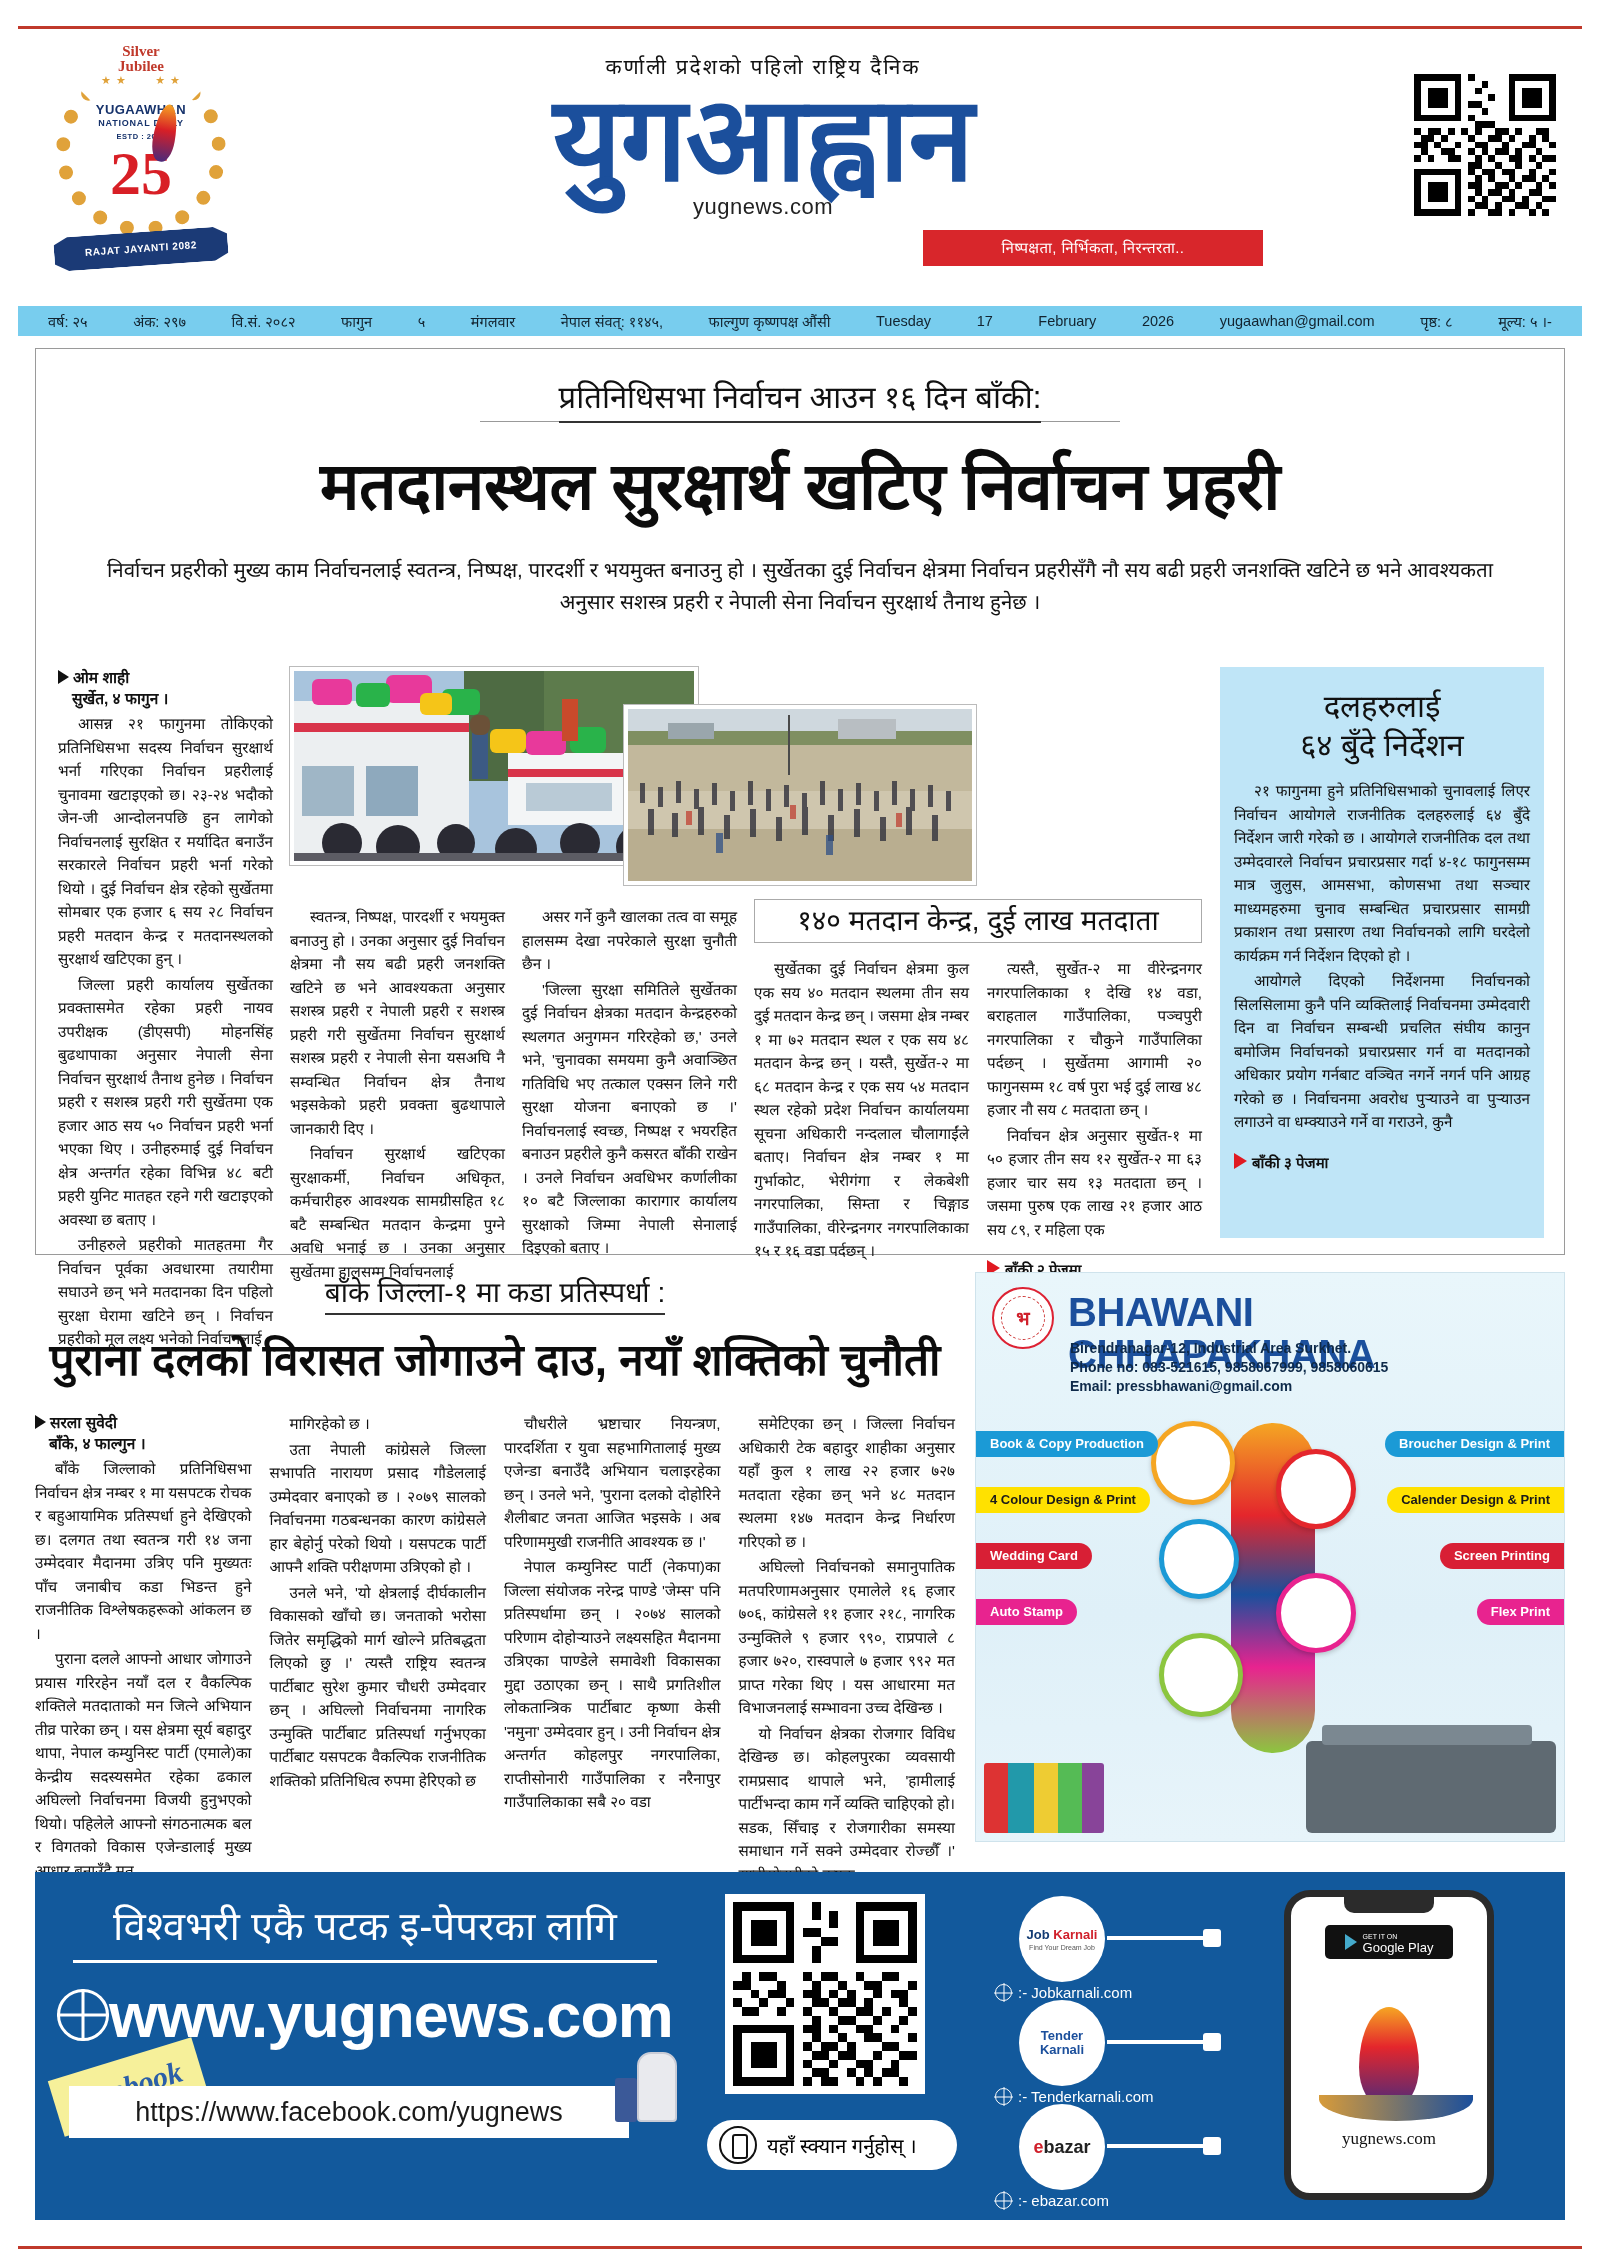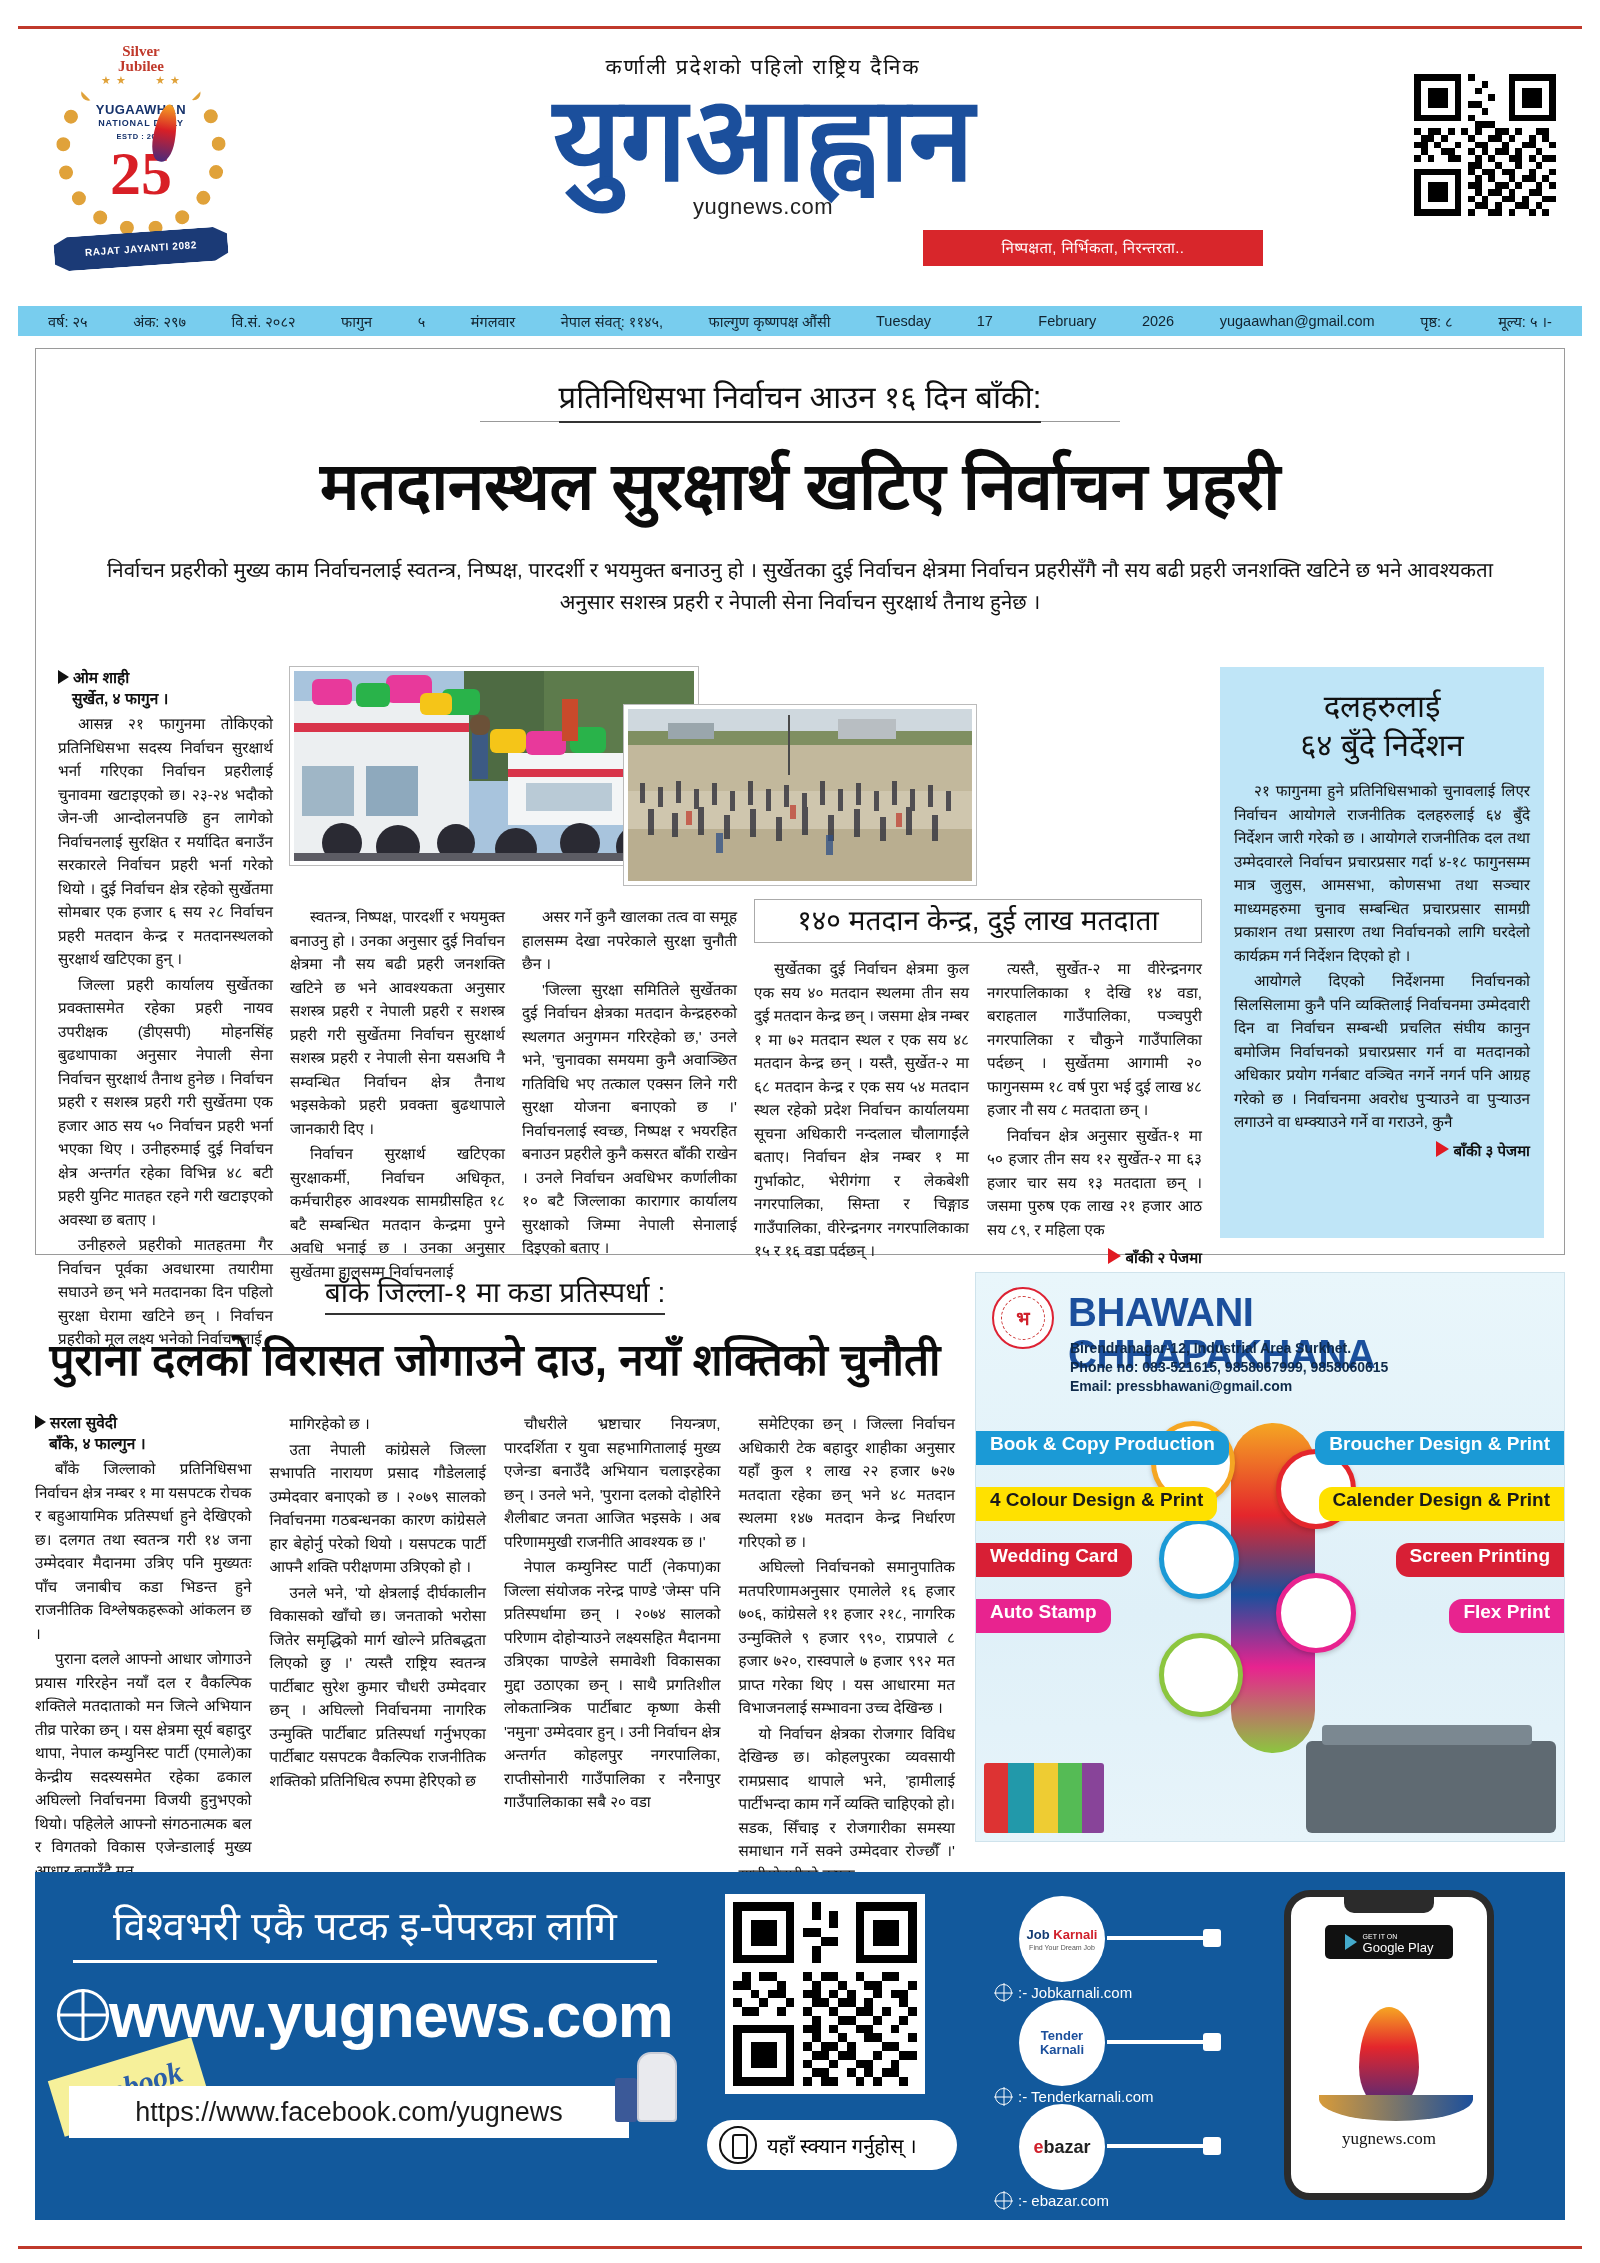--- a/index.html
+++ b/index.html
@@ -120,21 +120,21 @@
   .ph-img{width:100%;height:100%;display:block;}
 
   .sub-head{
     position:absolute;left:696px;top:232px;width:448px;height:44px;
     border:1px solid #aaa;box-sizing:border-box;text-align:center;
     font-size:28px;line-height:42px;font-family:"Liberation Sans",sans-serif;color:#111;
   }
   .lead-c4{position:absolute;left:696px;top:290px;width:215px;}
   .lead-c5{position:absolute;left:929px;top:290px;width:215px;}
   .jump{
-    font-weight:bold;font-size:15px;color:#111;text-align:right;margin-top:5px;
+    font-weight:bold;font-size:15px;color:#111;text-align:left;margin-top:17px;
   }
   .jump .arrow{display:inline-block;width:0;height:0;border-left:13px solid #e01a22;
     border-top:8px solid transparent;border-bottom:8px solid transparent;margin-right:5px;
     vertical-align:-1px;}
 
   
   .sidebox{
     position:absolute;left:1162px;top:0;width:324px;bottom:6px;background:#bfe5f7;
     padding:14px 14px 10px;box-sizing:border-box;
   }
@@ -172,21 +172,21 @@
     position:absolute;left:7px;top:7px;right:7px;bottom:7px;border-radius:50%;
     border:1px dashed #c33;display:flex;align-items:center;justify-content:center;
     color:#d0202b;font-family:"Liberation Serif",serif;font-weight:bold;font-size:19px;
   }
   .ad-title{
     position:absolute;left:92px;top:18px;font-family:"Liberation Sans",sans-serif;
     font-weight:bold;font-size:40px;line-height:42px;color:#1b4f9c;letter-spacing:-.5px;
   }
   .ad-lines{position:absolute;left:94px;top:66px;font-size:14px;line-height:19px;color:#0e2a4a;font-weight:bold;}
   .pill{
-    position:absolute;height:34px;line-height:26px;border-radius:13px;font-size:19px;
+    position:absolute;height:26px;line-height:26px;border-radius:13px;font-size:13px;
     font-weight:bold;padding:0 14px;box-sizing:border-box;white-space:nowrap;
   }
   .pill.l{left:0;border-radius:0 13px 13px 0;}
   .pill.r{right:0;border-radius:13px 0 0 13px;text-align:right;}
   .ad-stem{
     position:absolute;left:255px;top:150px;width:84px;height:330px;
     background:linear-gradient(180deg,#f5a623 0%,#e4262c 28%,#1b4f9c 52%,#e8238f 74%,#8cc63f 100%);
     border-radius:42px;
   }
   .bubble{

